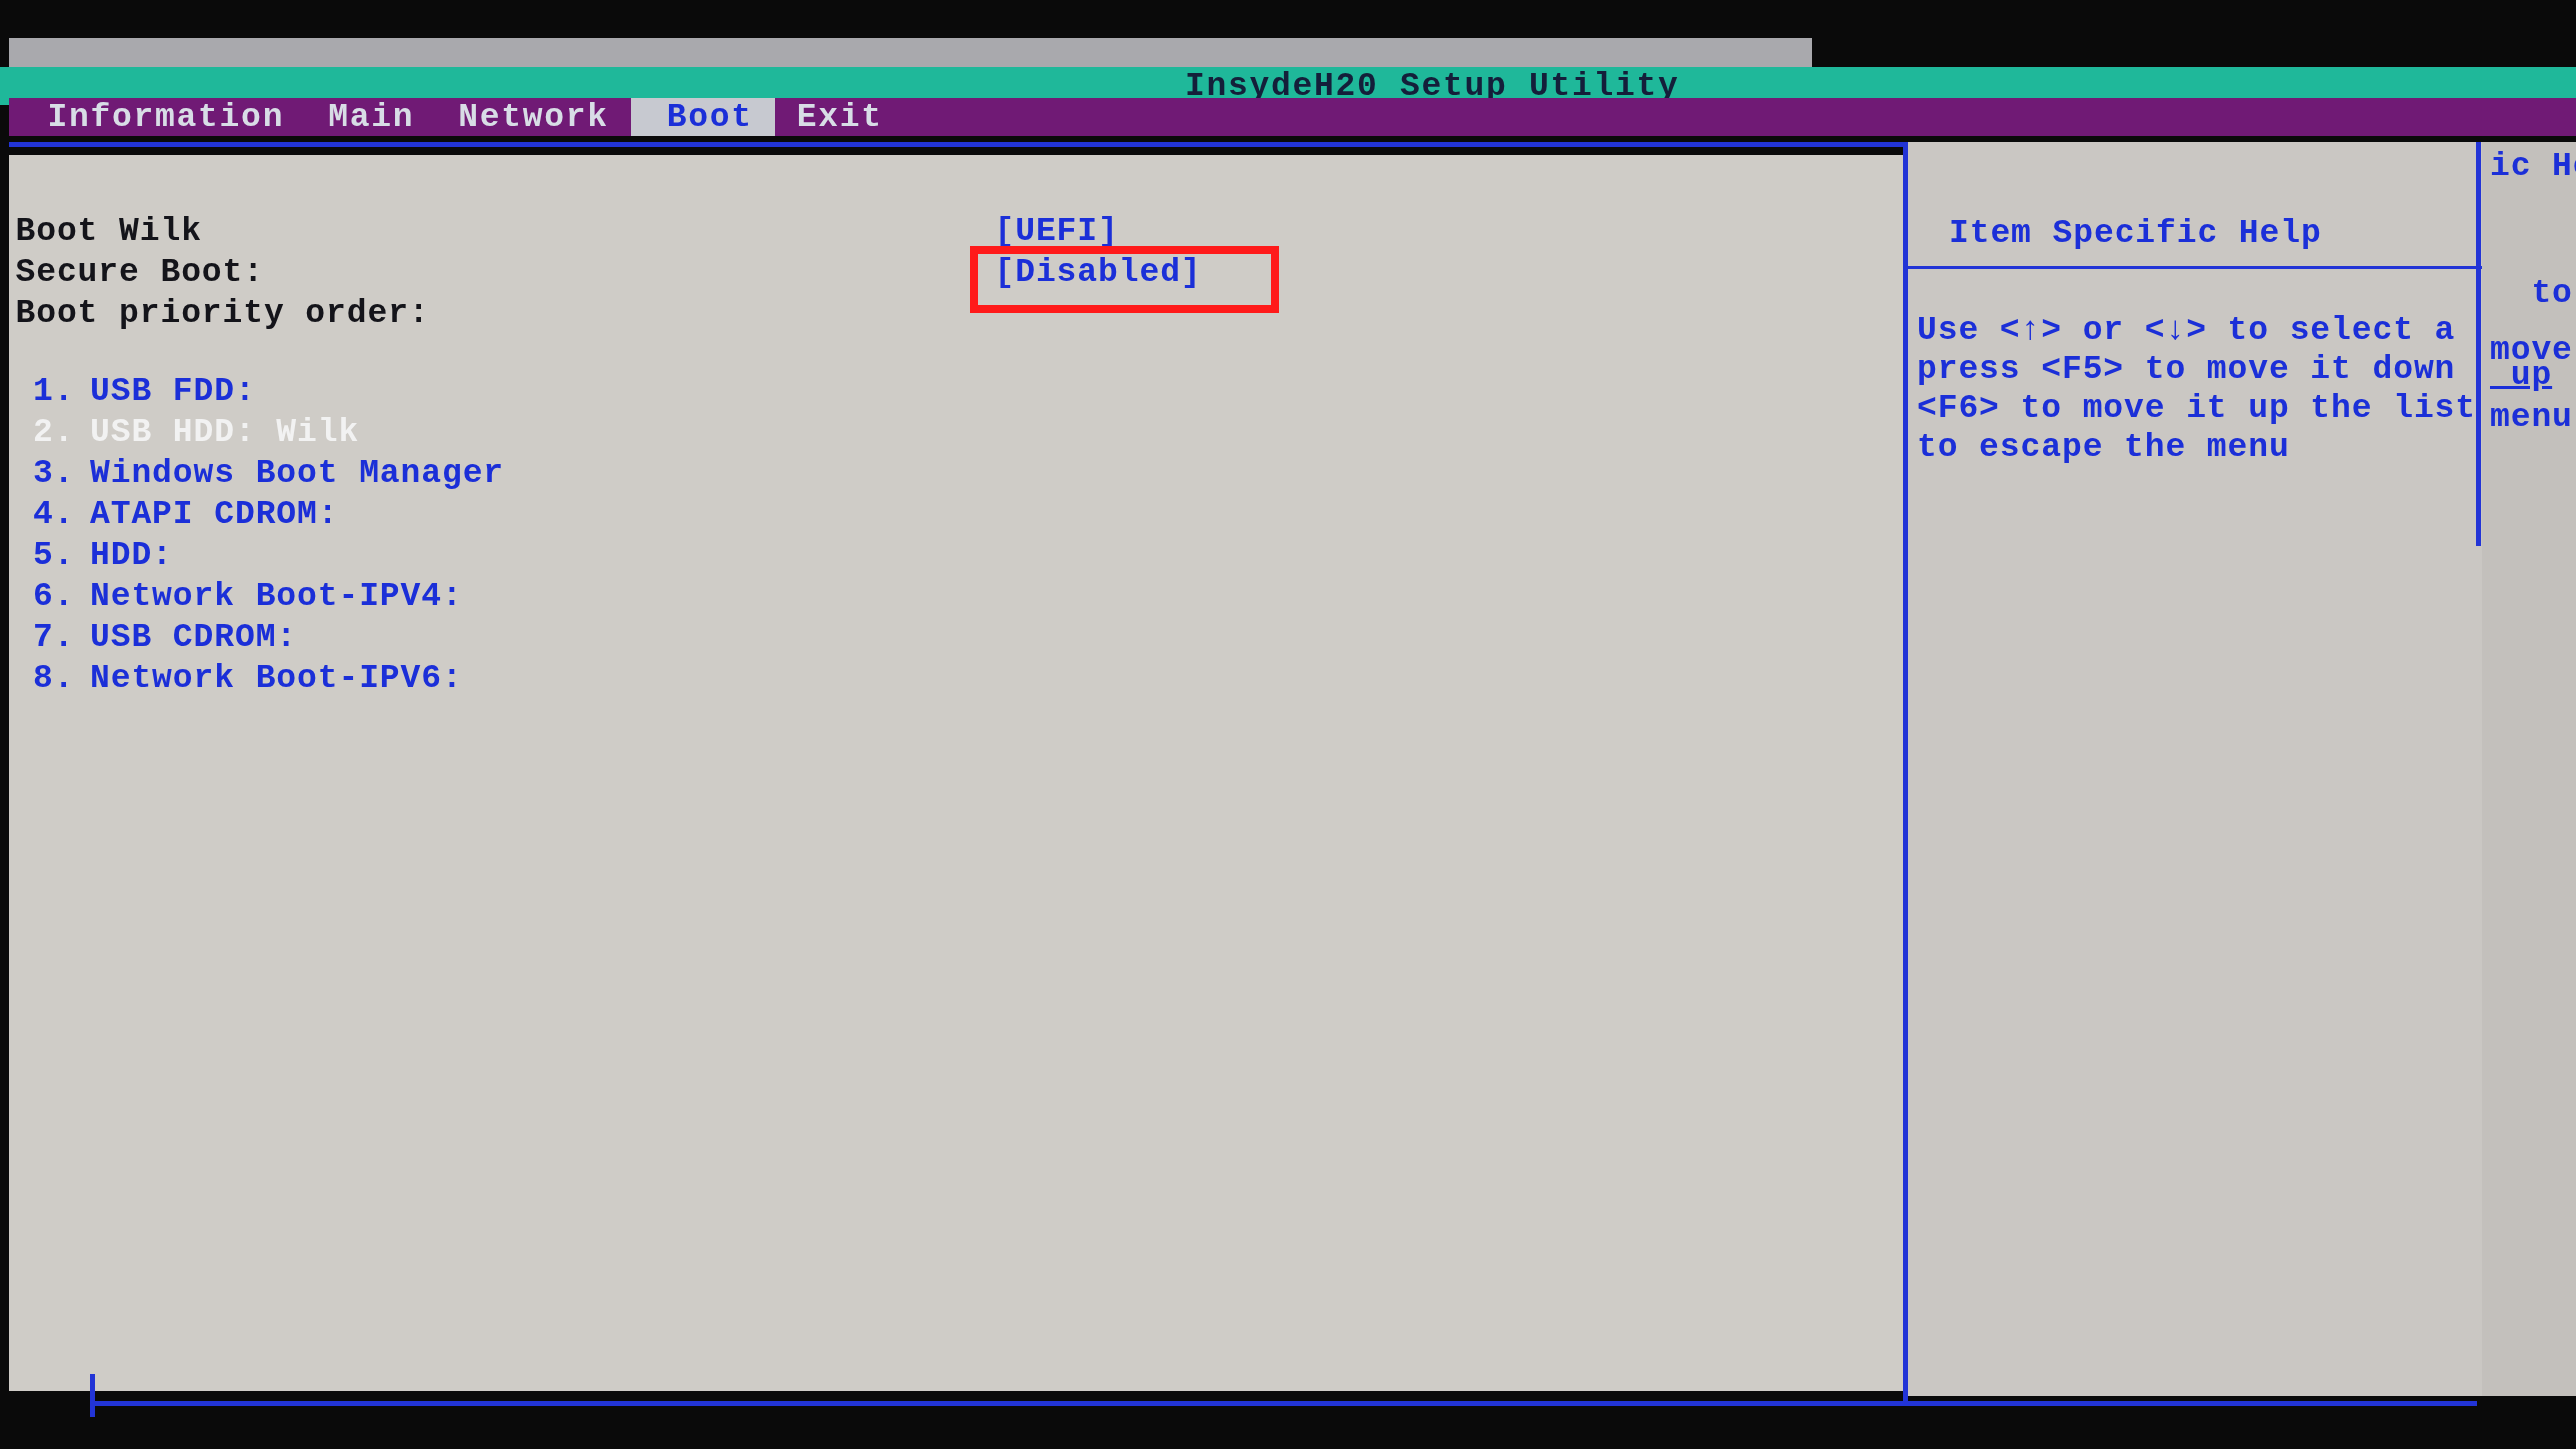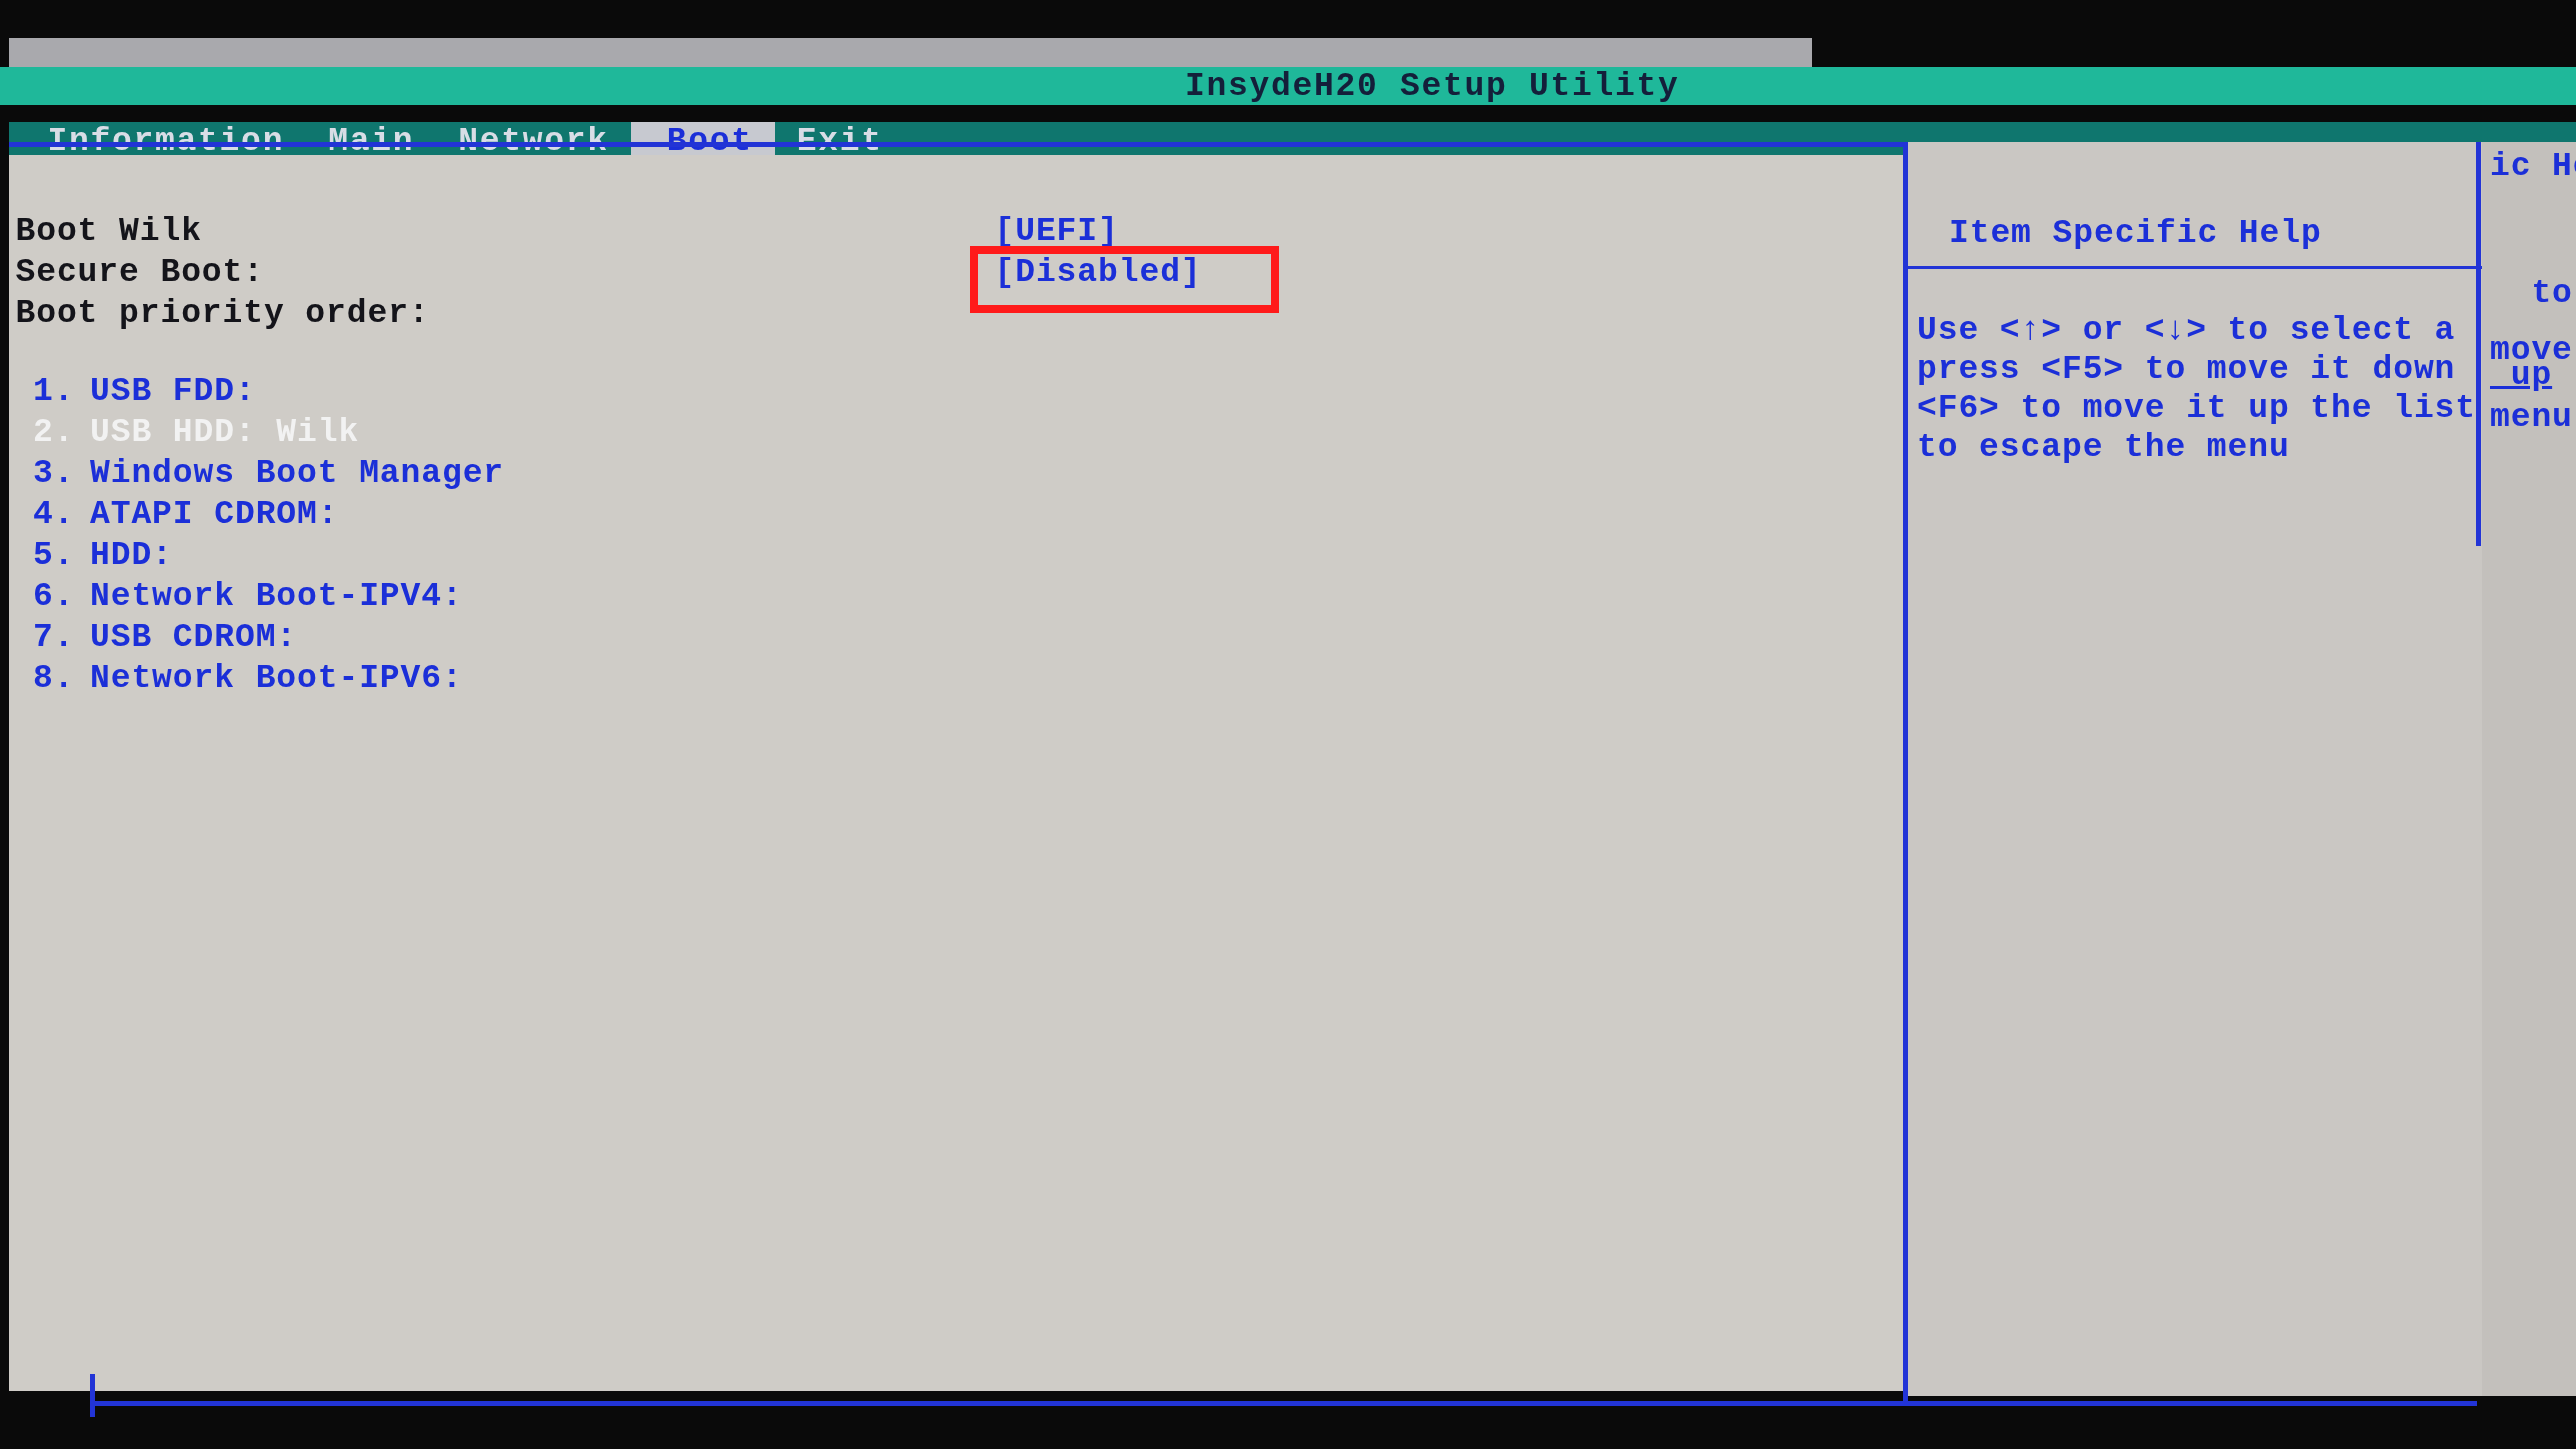--- a/index.html
+++ b/index.html
@@ -36,27 +36,26 @@
     position: absolute;
     left: 1185px;
   }
   
   .menu-bar {
     position: absolute;
     left: 8.6px;
     right: 0;
     top: 98px;
     height: 38px;
-    background: #0f766e; 
+    background: #701a75; 
     color: #d8dde6;
     display: flex;
     align-items: center;
     padding-left: 17px;
     letter-spacing: 1.7px;
-    margin-top: 24px;
   }
   .menu-item {
     padding: 0 22px;
     height: 100%;
     display: flex;
     align-items: center;
   }
   .menu-item.active {
     background: #c7c9d0;
     color: #1b2fd8;

